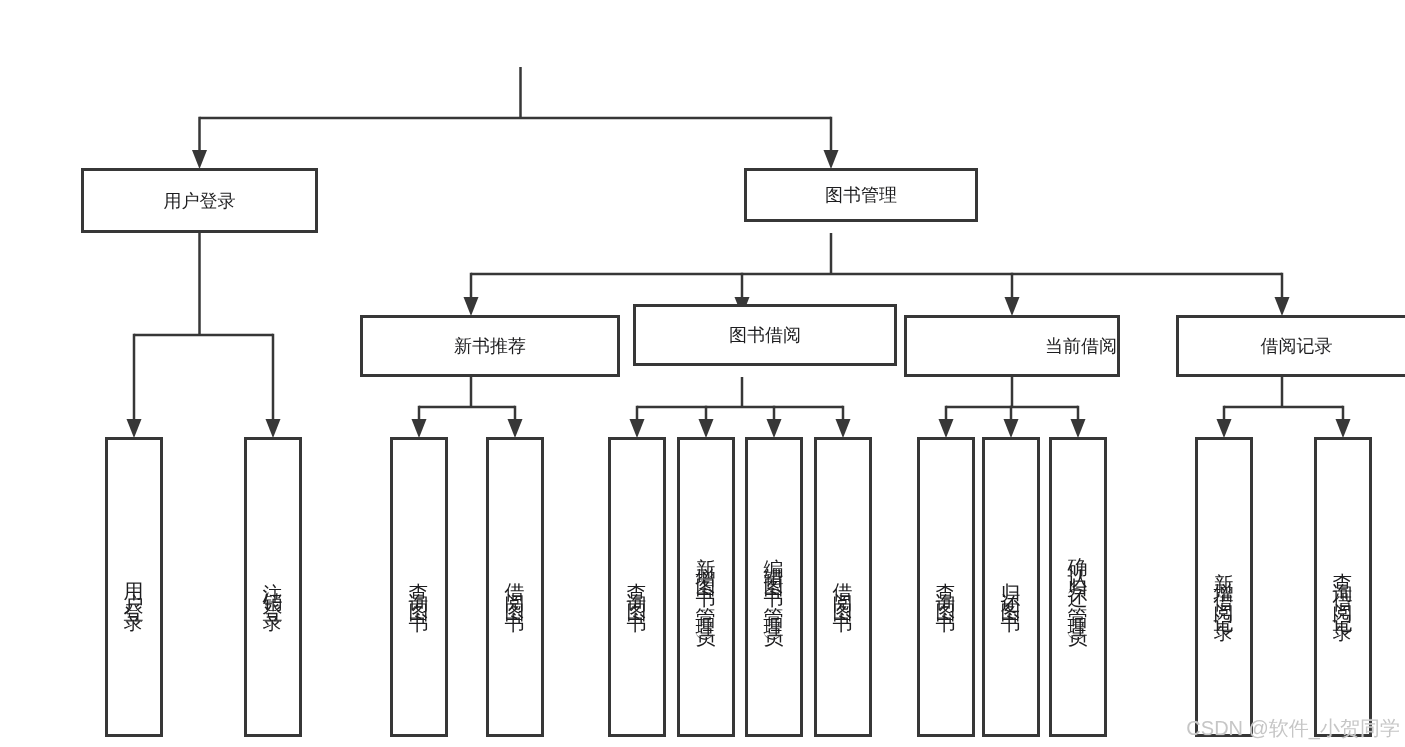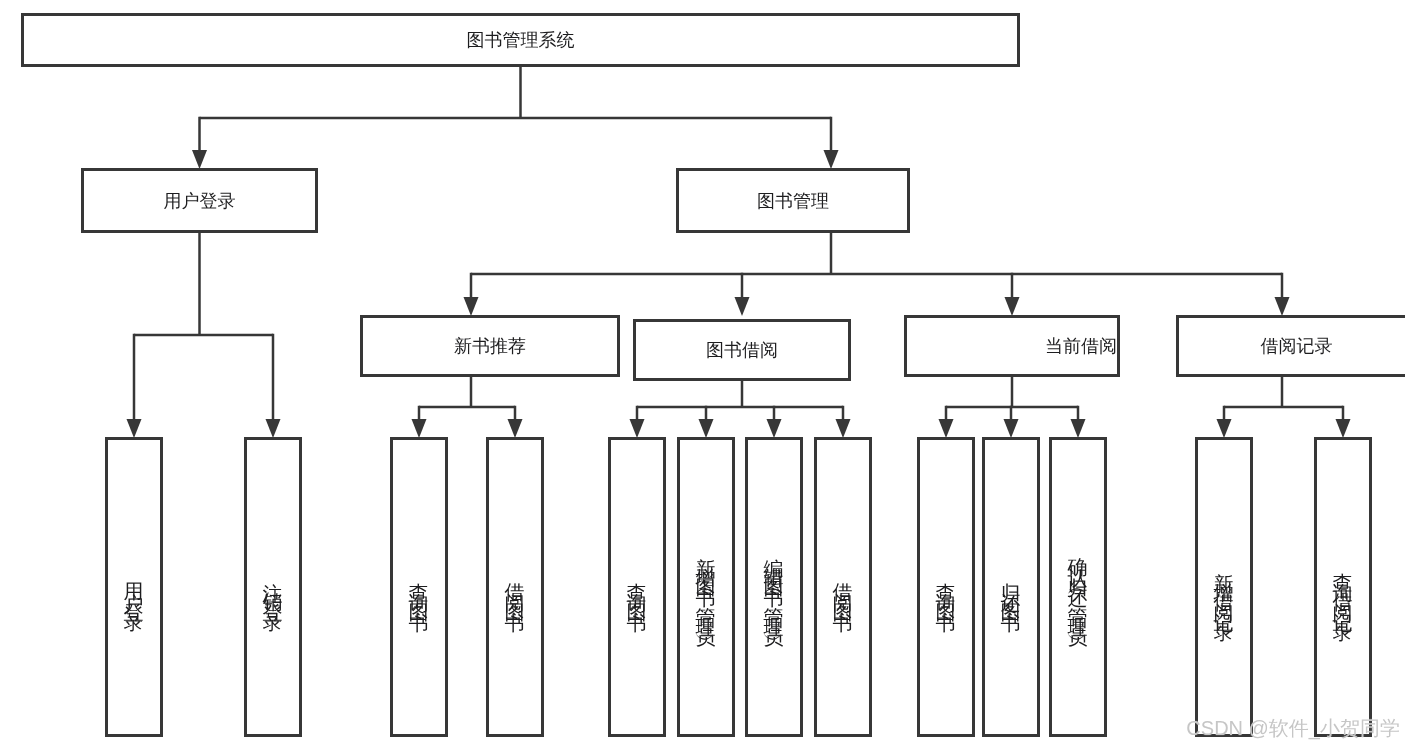--- a/index.html
+++ b/index.html
@@ -104,33 +104,30 @@
       <polygon points="1070.5,419 1085.5,419 1078,438" fill="#373737"></polygon>
       <line x1="1282" y1="377" x2="1282" y2="407" stroke="#373737" stroke-width="2.5"></line>
       <line x1="1224" y1="407" x2="1343" y2="407" stroke="#373737" stroke-width="2.5"></line>
       <line x1="1224" y1="405.75" x2="1224" y2="420" stroke="#373737" stroke-width="2.5"></line>
       <polygon points="1216.5,419 1231.5,419 1224,438" fill="#373737"></polygon>
       <line x1="1343" y1="405.75" x2="1343" y2="420" stroke="#373737" stroke-width="2.5"></line>
       <polygon points="1335.5,419 1350.5,419 1343,438" fill="#373737"></polygon>
     </svg>
 
   <div id="watermark">CSDN @软件_小贺同学</div>
-<div class="node" style="left: 21px; top: 13px; width: 999px; height: 54px;">
-      <span class="lbl">图书管理系统</span>
-    </div>
     <div class="node" style="left: 81px; top: 168px; width: 237px; height: 65px;">
       <span class="lbl">用户登录</span>
     </div>
-    <div class="node" style="left: 676px; top: 168px; width: 234px; height: 65px;">
+    <div class="node" style="left: 744px; top: 168px; width: 234px; height: 54px;">
       <span class="lbl">图书管理</span>
     </div>
     <div class="node" style="left: 360px; top: 315px; width: 260px; height: 62px;">
       <span class="lbl">新书推荐</span>
     </div>
-    <div class="node" style="left: 633px; top: 319px; width: 218px; height: 62px;">
+    <div class="node" style="left: 633px; top: 304px; width: 264px; height: 62px;">
       <span class="lbl">图书借阅</span>
     </div>
     <div class="node" style="left: 904px; top: 315px; width: 216px; height: 62px; justify-content: flex-end;">
       <span class="lbl">当前借阅</span>
     </div>
     <div class="node" style="left: 1176px; top: 315px; width: 241px; height: 62px;">
       <span class="lbl">借阅记录</span>
     </div>
     <div class="node vertical" style="left: 105px; top: 437px; width: 58px; height: 300px;">
       <span class="lbl">用户登录</span>

